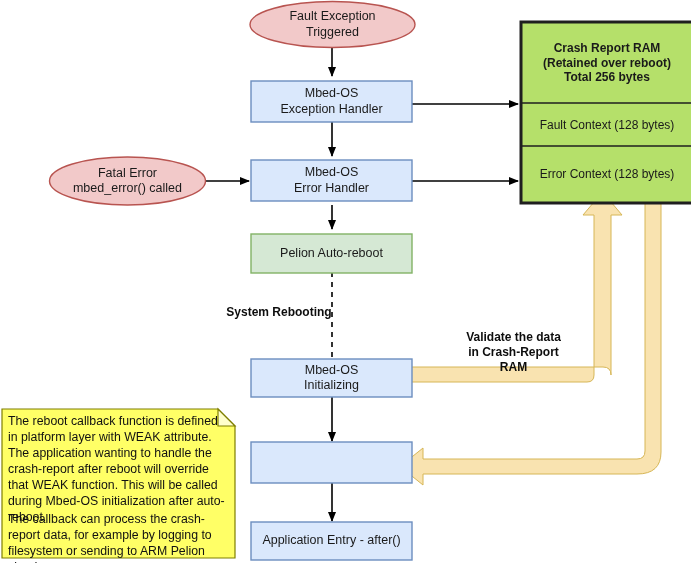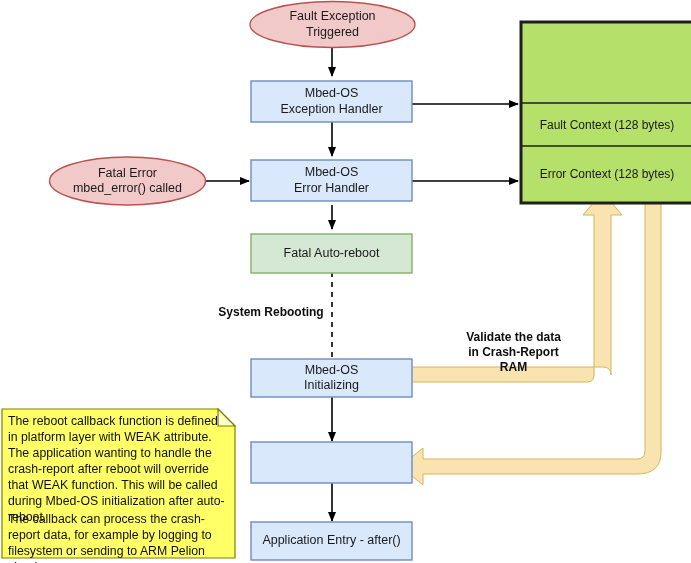--- a/index.html
+++ b/index.html
@@ -125,34 +125,37 @@
 
   <div class="node-text t13" style="left:50px; top:157px; width:155px; height:48px;">Fatal Error
 mbed_error() called</div>
 
   <div class="node-text t13" style="left:251px; top:81px; width:161px; height:41px;">Mbed-OS
 Exception Handler</div>
 
   <div class="node-text t13" style="left:251px; top:160px; width:161px; height:41px;">Mbed-OS
 Error Handler</div>
 
-  <div class="node-text t13" style="left:251px; top:234px; width:161px; height:39px;">Fatal Auto-reboot</div>
+  <div class="node-text t13" style="left:251px; top:234px; width:161px; height:39px;">Pelion Auto-reboot</div>
 
   <div class="node-text t13" style="left:251px; top:359px; width:161px; height:38px;">Mbed-OS
 Initializing</div>
 
 
   <div class="node-text t13" style="left:251px; top:522px; width:161px; height:38px;">Application Entry - after()</div>
 
+  <div class="node-text t12b" style="left:523px; top:24px; width:168px; height:78px;">Crash Report RAM
+(Retained over reboot)
+Total 256 bytes</div>
 
   <div class="node-text t12" style="left:523px; top:104px; width:168px; height:42px;">Fault Context (128 bytes)</div>
 
   <div class="node-text t12" style="left:523px; top:147px; width:168px; height:54px;">Error Context (128 bytes)</div>
 
-  <div class="label-free t12b" style="left:212px; top:305px; width:118px;">System Rebooting</div>
+  <div class="label-free t12b" style="left:220px; top:305px; width:118px;">System Rebooting</div>
 
   <div class="label-free t12b" style="left:436px; top:330px; width:155px; line-height:1.25;text-align:center;">Validate the data
 in Crash-Report
 RAM</div>
 
   <div class="note-text" style="left:8px; top:414px; width:221px;">The reboot callback function is defined in platform layer with WEAK attribute. The application wanting to handle the crash-report after reboot will override that WEAK function. This will be called during Mbed-OS initialization after auto-reboot.</div>
   <div class="note-text" style="left:8px; top:512px; width:221px;">The callback can process the crash-report data, for example by logging to filesystem or sending to ARM Pelion cloud</div>
 
 </div>
 

